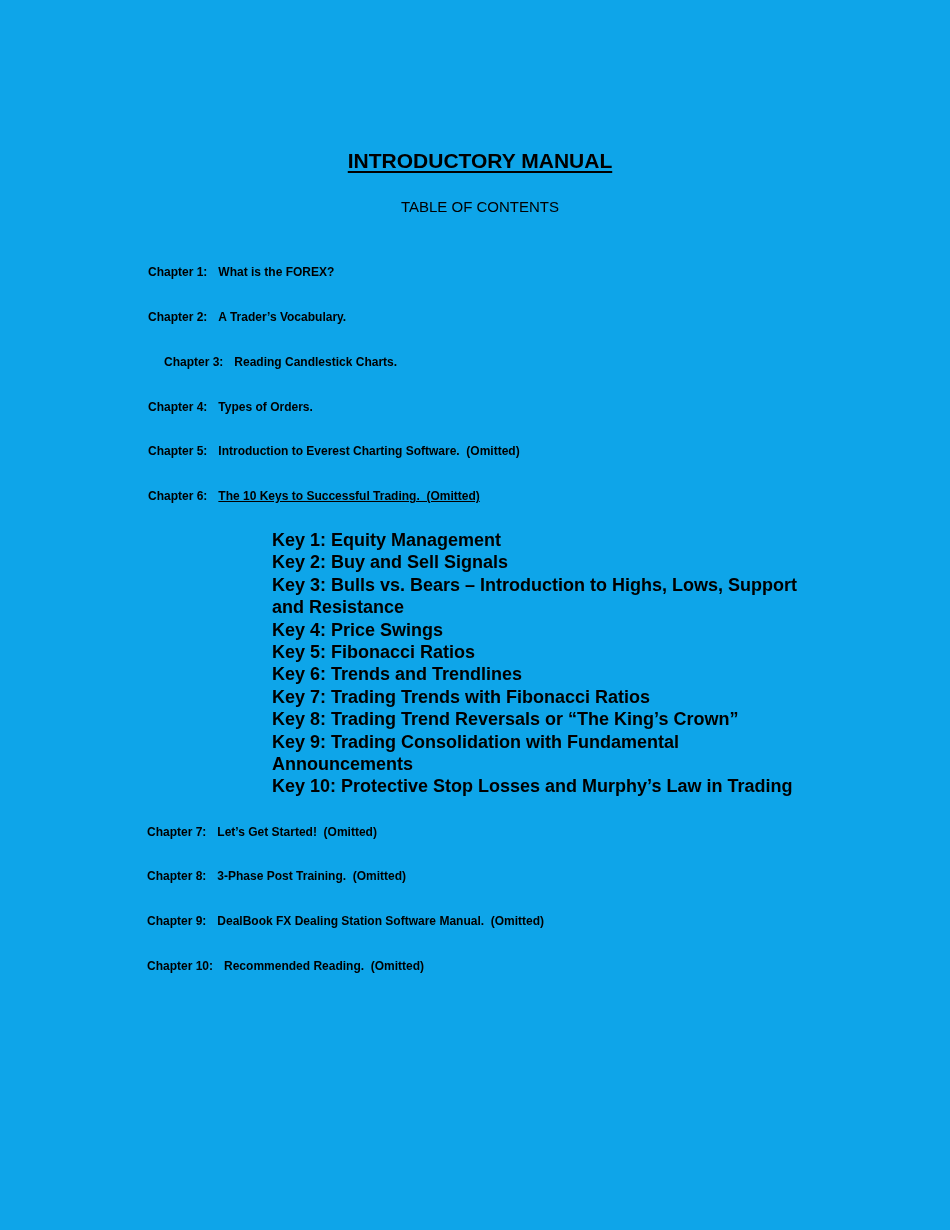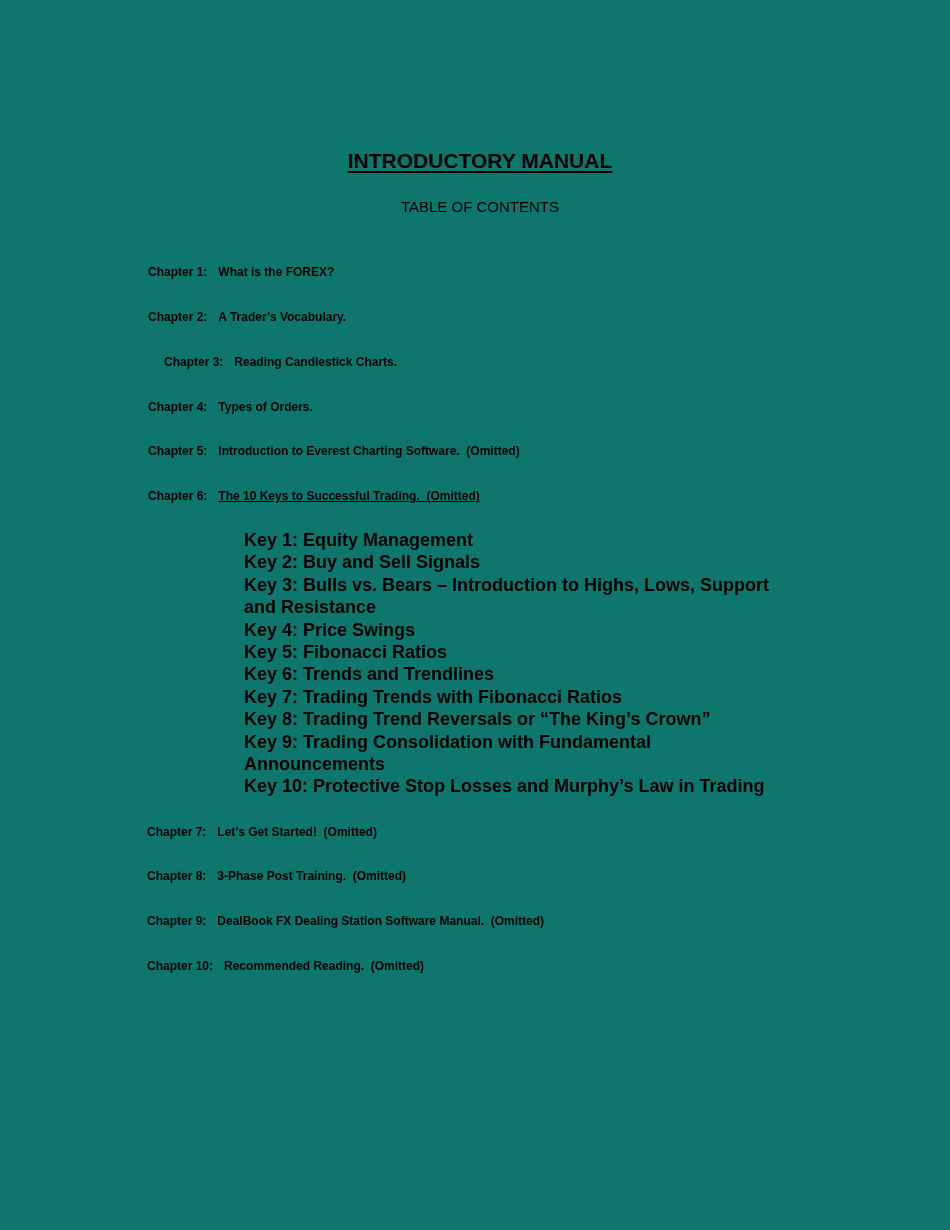--- a/index.html
+++ b/index.html
@@ -13,21 +13,21 @@
       position: relative;
       overflow: hidden;
       font-family: "Liberation Sans", sans-serif;
       color: #000000;
     }
     .page {
       position: absolute;
       left: 0; top: 0;
       width: 950px;
       height: 1230px;
-      background: #0f766e;
+      background: #0ea5e9;
     }
     .title {
       position: absolute;
       left: 0;
       width: 960px;
       top: 148px;
       text-align: center;
       font-size: 21px;
       font-weight: bold;
       line-height: 26px;
@@ -64,20 +64,21 @@
       position: absolute;
       left: 244px;
       top: 529px;
       width: 560px;
       font-size: 18px;
       font-weight: bold;
       line-height: 22.4px;
     }
     .keys .key {
       display: block;
+      margin-left: 28px;
     }
     .ital {
     }
   </style>
 </head>
 <body>
 
 <div class="page">
 
   <div class="title"><span>INTRODUCTORY MANUAL</span></div>

